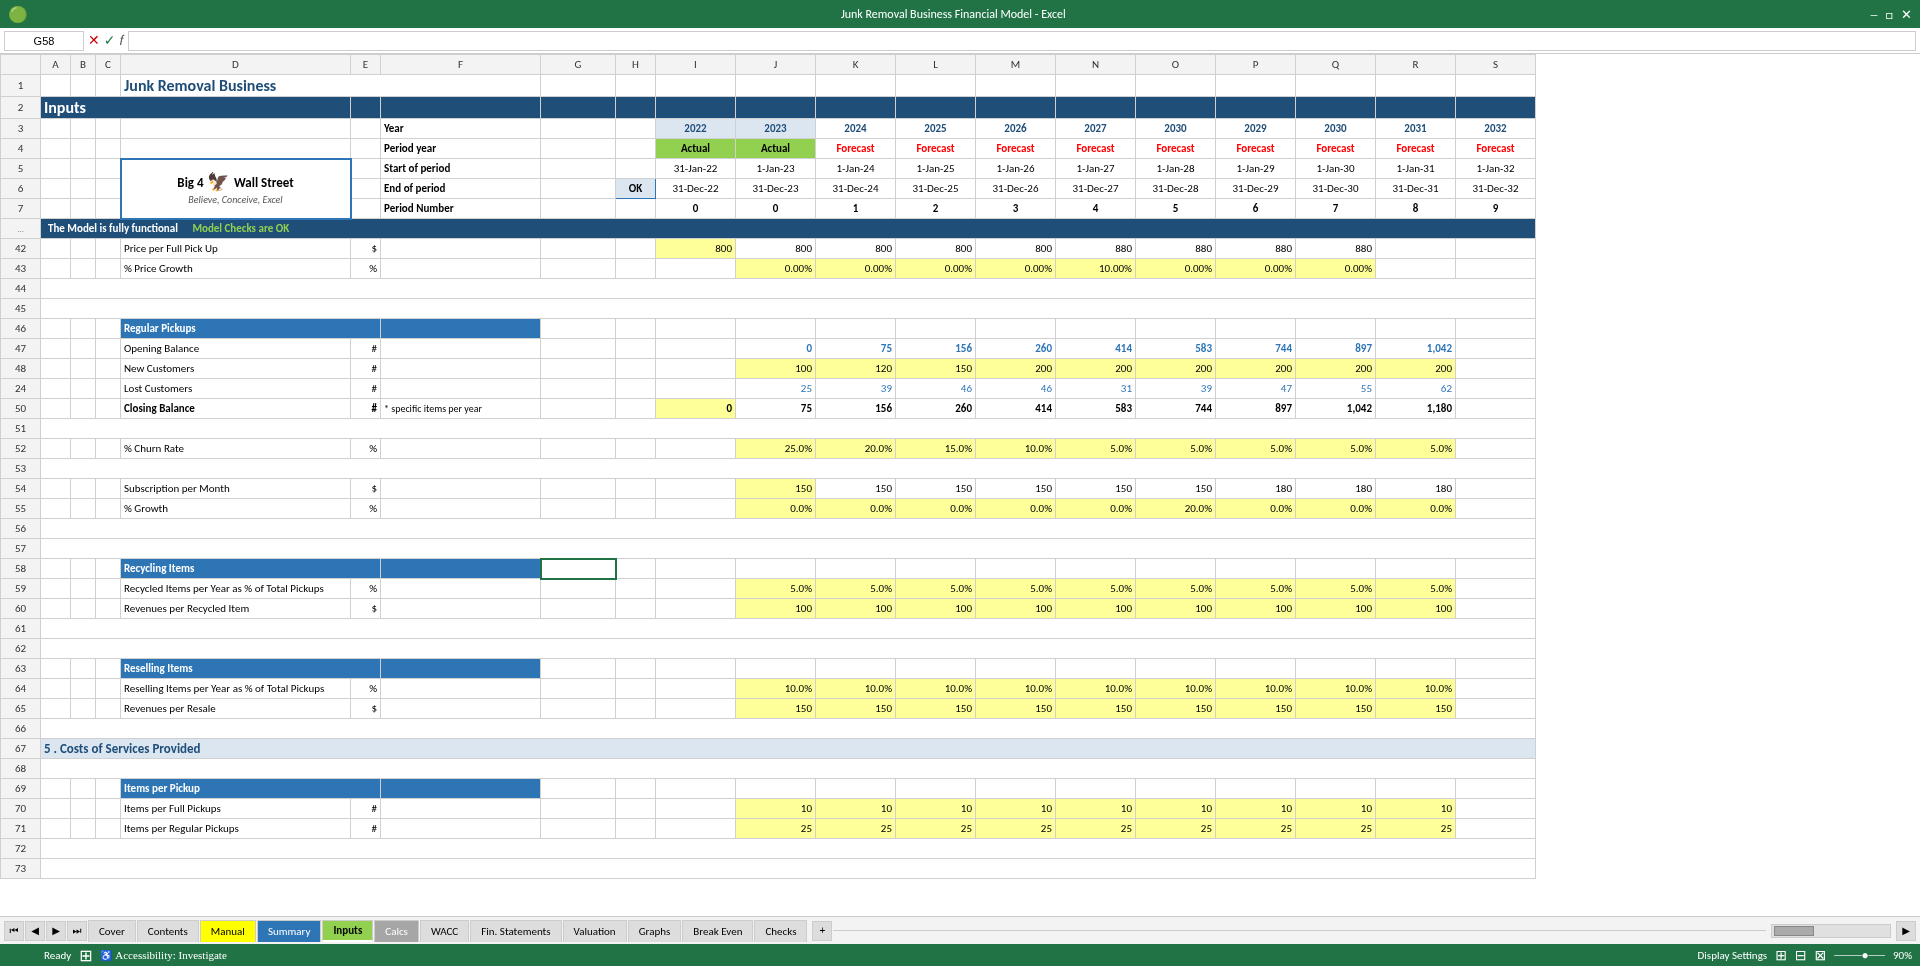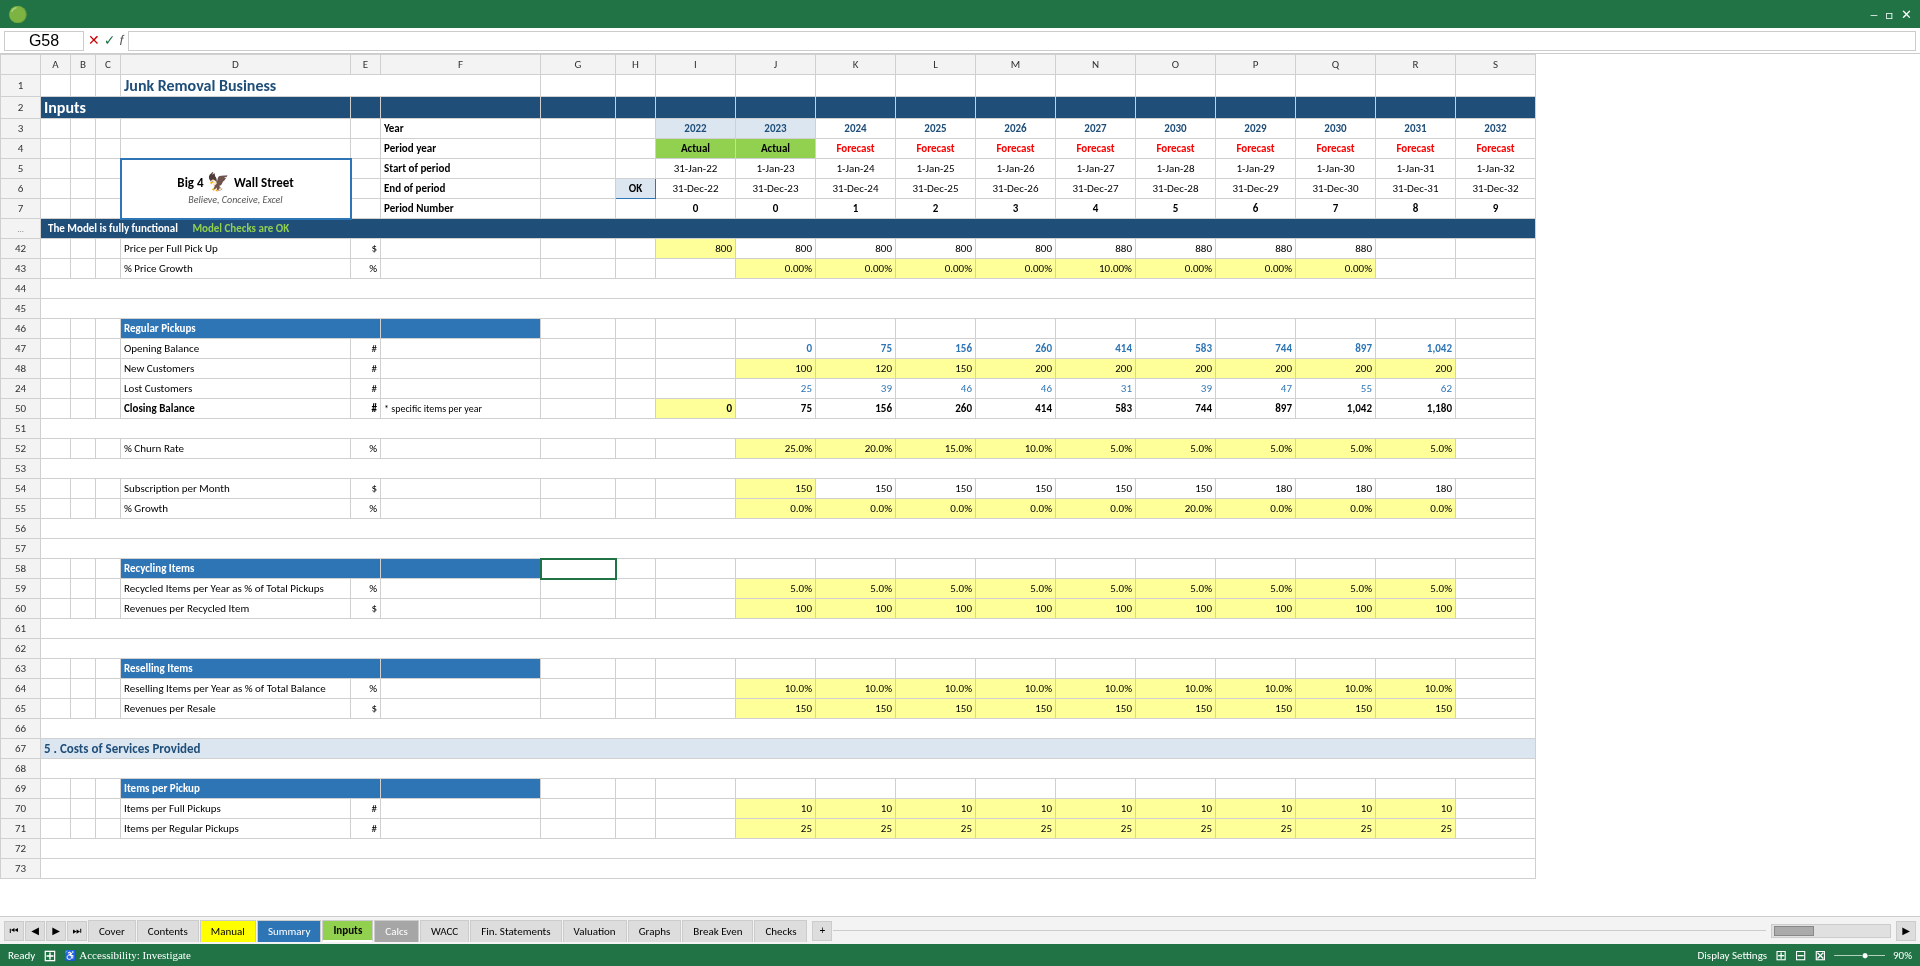--- a/index.html
+++ b/index.html
@@ -5,21 +5,21 @@
     * { margin: 0; padding: 0; box-sizing: border-box; }
     body { font-family: Calibri, Arial, sans-serif; font-size: 12px; background: #fff; overflow: hidden; width: 1920px; height: 966px; }
 
     
     .excel-wrapper { display: flex; flex-direction: column; height: 966px; width: 1920px; }
 
     
     .title-bar { background: #217346; color: white; height: 28px; display: flex; align-items: center; padding: 0 8px; font-size: 13px; flex-shrink: 0; }
     .title-bar-text { flex: 1; text-align: center; font-size: 12px; }
     .formula-bar { display: flex; align-items: center; height: 26px; border-bottom: 1px solid #ccc; background: #fff; padding: 0 4px; gap: 4px; flex-shrink: 0; }
-    .name-box { width: 80px; border: 1px solid #ccc; height: 20px; font-size: 16px; padding: 0 4px; text-align: center; }
+    .name-box { width: 80px; border: 1px solid #ccc; height: 20px; font-size: 11px; padding: 0 4px; text-align: center; }
     .formula-icons { display: flex; gap: 4px; color: #555; font-size: 14px; }
     .formula-input { flex: 1; border: 1px solid #ccc; height: 20px; font-size: 12px; padding: 0 4px; }
 
     
     .spreadsheet-container { display: flex; flex: 1; overflow: hidden; flex-direction: column; }
 
     
     .grid-scroll { overflow: auto; flex: 1; }
     .col-header { display: table-cell; background: #f3f3f3; border: 1px solid #d0d0d0; text-align: center; font-size: 11px; color: #333; padding: 2px 4px; min-width: 40px; height: 20px; font-weight: normal; position: sticky; top: 0; z-index: 10; white-space: nowrap; }
     .row-num { display: table-cell; background: #f3f3f3; border: 1px solid #d0d0d0; text-align: center; font-size: 11px; color: #333; padding: 2px 4px; width: 40px; min-width: 40px; height: 20px; position: sticky; left: 0; z-index: 5; }
@@ -76,20 +76,21 @@
     .grid-scroll::-webkit-scrollbar-track { background: #f0f0f0; }
     .grid-scroll::-webkit-scrollbar-thumb { background: #c0c0c0; border: 1px solid #999; }
   </style>
 </head>
 <body>
 
 <div class="excel-wrapper">
 
   <div class="title-bar">
     <span style="font-size:16px; margin-right:8px;">🟢</span>
+    <span class="title-bar-text">Junk Removal Business Financial Model - Excel</span>
     <span style="margin-left:auto; display:flex; gap:8px;">
       <span style="cursor:pointer;">─</span>
       <span style="cursor:pointer;">□</span>
       <span style="cursor:pointer;">✕</span>
     </span>
   </div>
 
   <div class="formula-bar">
     <input class="name-box" value="G58" style="">
     <div class="formula-icons">
@@ -659,21 +660,21 @@
             <td class="cell col-q"></td>
             <td class="cell col-r"></td>
             <td class="cell col-s"></td>
           </tr>
 
           <tr>
             <td class="row-num">64</td>
             <td class="cell col-a"></td>
             <td class="cell col-b"></td>
             <td class="cell col-c"></td>
-            <td class="cell col-d">Reselling Items per Year as % of Total Balance</td>
+            <td class="cell col-d">Reselling Items per Year as % of Total Pickups</td>
             <td class="cell col-e align-right">%</td>
             <td class="cell col-f"></td>
             <td class="cell col-g"></td>
             <td class="cell col-h"></td>
             <td class="cell col-i align-right"></td>
             <td class="cell col-j align-right" style="background:#ffff99;">10.0%</td>
             <td class="cell col-k align-right" style="background:#ffff99;">10.0%</td>
             <td class="cell col-l align-right" style="background:#ffff99;">10.0%</td>
             <td class="cell col-m align-right" style="background:#ffff99;">10.0%</td>
             <td class="cell col-n align-right" style="background:#ffff99;">10.0%</td>
@@ -825,21 +826,21 @@
     <button class="tab-nav-btn" style="margin-left:4px;">+</button>
     <div style="flex:1; border-top:1px solid #ccc;"></div>
 
     <div style="width:120px; height:14px; background:#e0e0e0; border:1px solid #ccc; margin: 0 4px; display:flex; align-items:center;">
       <div style="width:40px; height:10px; background:#aaa; margin:2px; border:1px solid #888;"></div>
     </div>
     <button class="tab-nav-btn">▶</button>
   </div>
 
   <div class="status-bar">
-    <div style="display:flex; align-items:center; gap:8px;">
+    <div style="display:flex; align-items:center; gap:8px;margin-left:36px;">
       <span>Ready</span>
       <span style="font-size:16px;">⊞</span>
       <span style="cursor:pointer;font-family:Liberation Serif, serif;">
         <span style="font-size:10px;">♿</span>
         <span>Accessibility: Investigate</span>
       </span>
     </div>
     <div style="display:flex; align-items:center; gap:8px;">
       <span style="cursor:pointer;">Display Settings</span>
       <span style="cursor:pointer; font-size:14px;">⊞</span>

